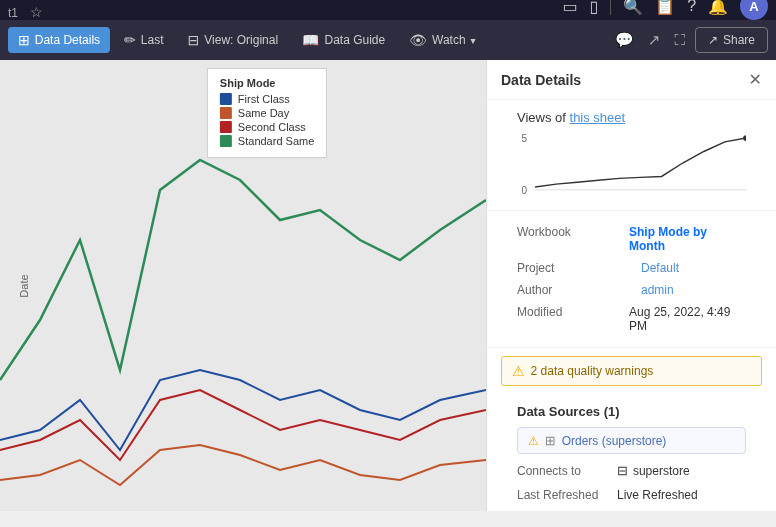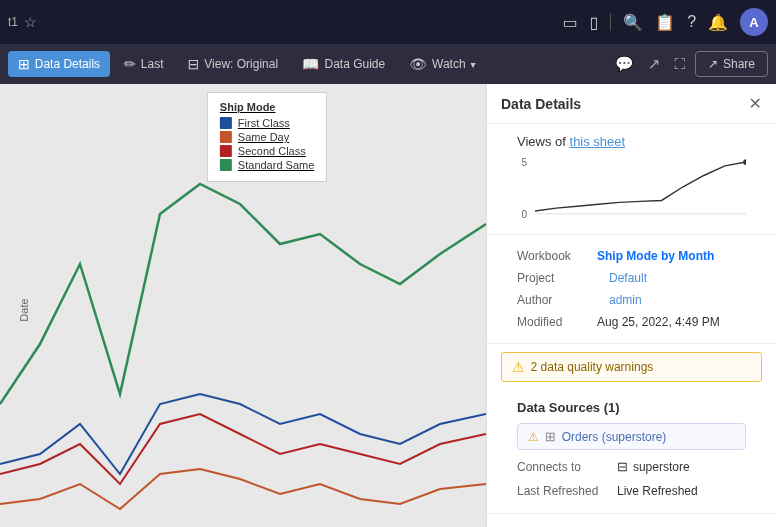--- a/index.html
+++ b/index.html
@@ -1,25 +1,25 @@
 <!DOCTYPE html>
 <html><head>
   <meta charset="utf-8">
   <style>
     * { box-sizing: border-box; margin: 0; padding: 0; }
     body { font-family: -apple-system, BlinkMacSystemFont, 'Segoe UI', sans-serif; font-size: 13px; background: #f0f0f0; width: 776px; height: 527px; overflow: hidden; }
 
     
     .top-nav {
       background: #1a1a2e;
-      height: 44px;
+      height: 20px;
       display: flex;
-      align-items: center;
+      align-items: flex-end;
       padding: 0 8px;
-      gap: 6px;
+      gap: 12px;
     }
     .top-nav-icons { margin-left: auto; display: flex; align-items: center; gap: 12px; }
     .top-nav-icons span { color: #ccc; font-size: 16px; cursor: pointer; }
     .top-nav-icons .divider { width: 1px; height: 18px; background: #555; }
     .avatar { width: 28px; height: 28px; background: #5a6acf; border-radius: 50%; display: flex; align-items: center; justify-content: center; color: white; font-size: 13px; font-weight: bold; }
 
     
     .toolbar {
       background: #2d2d3f;
       height: 40px;
@@ -60,21 +60,20 @@
     }
     .legend {
       position: absolute;
       top: 8px;
       left: 50%;
       transform: translateX(-30%);
       background: white;
       border: 1px solid #ccc;
       padding: 8px 12px;
       font-size: 11px;
-      text-decoration: underline;
     }
     .legend-title { font-weight: bold; margin-bottom: 4px; color: #333; }
     .legend-item { display: flex; gap: 6px; margin: 2px 0; color: #333; }
     .legend-swatch { width: 12px; height: 12px; border-radius: 1px; }
     .date-label {
       position: absolute;
       left: 12px;
       top: 50%;
       transform: translateY(-50%) rotate(-90deg);
       color: #666;
@@ -104,20 +103,21 @@
 
     
     .sparkline-container { position: relative; margin-bottom: 4px; }
     .views-over-label { text-align: right; font-size: 10px; color: #666; margin-top: 2px; }
 
     
     .meta-row {
       display: flex; align-items: flex-start;
       padding: 4px 0;
       font-size: 12px;
+      gap: 32px;
     }
     .meta-label { color: #666; width: 80px; flex-shrink: 0; }
     .meta-value { color: #333; font-weight: 500; }
     .meta-value.link { color: #0d6efd; font-weight: 600; cursor: pointer; }
     .meta-value.link-plain { color: #4a90d9; cursor: pointer; margin-left: 12px; }
 
     
     .warning-banner {
       background: #fffbf0;
       border: 1px solid #f0c040;

